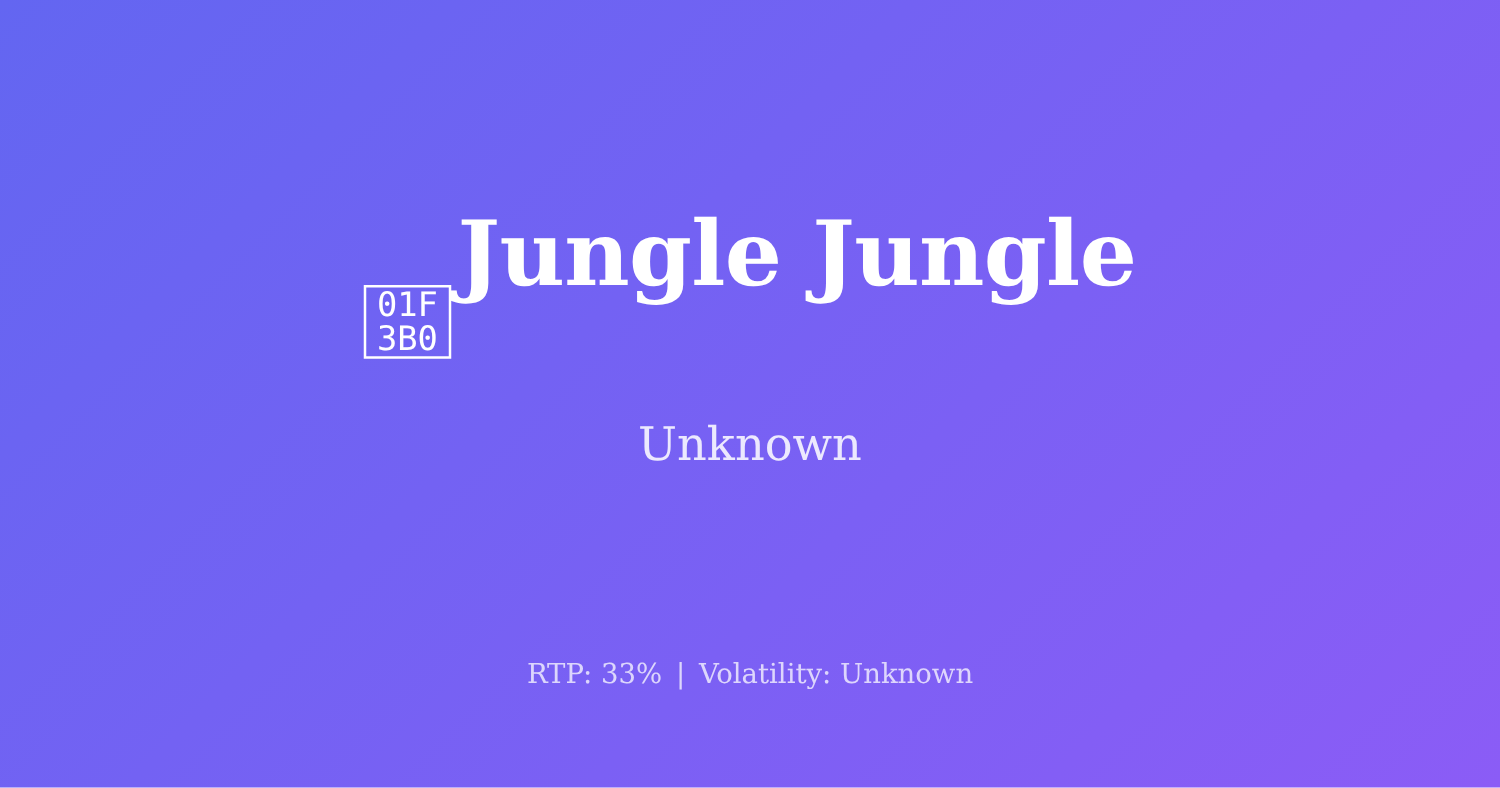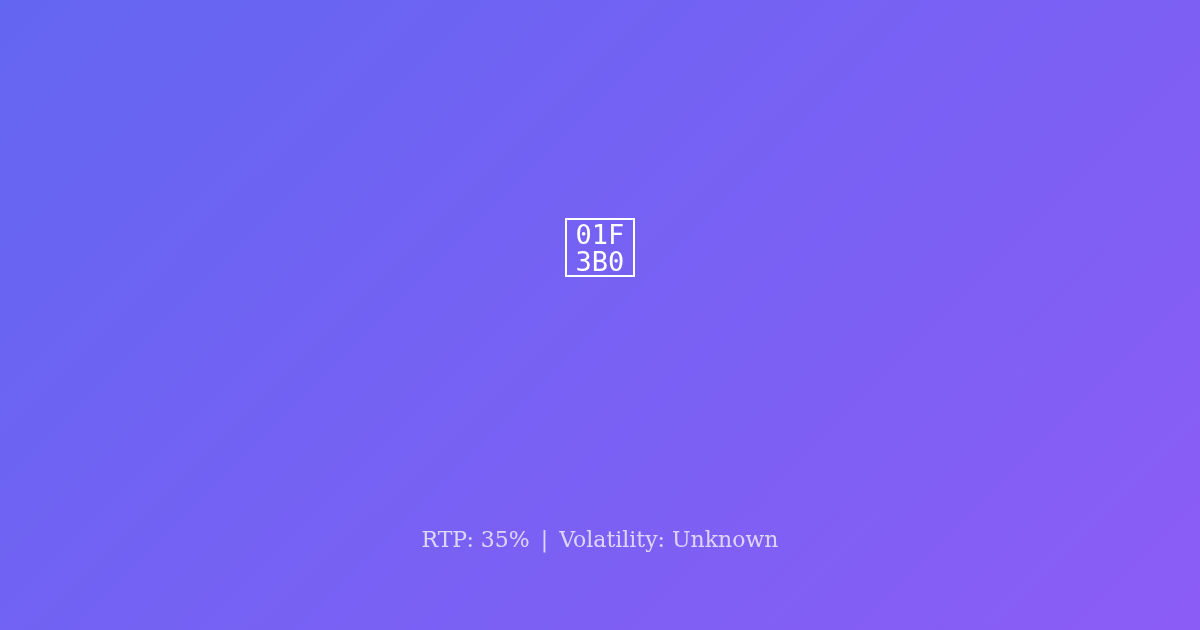--- a/index.html
+++ b/index.html
@@ -112,24 +112,26 @@
 
 <div id="og-card">
 
   <div class="hero-block">
 
     <div class="title-row">
       <span class="tofu-glyph">
         <span>01F</span>
         <span>3B0</span>
       </span>
+      <h1 class="game-title">Jungle Jungle</h1>
     </div>
 
+    <div class="game-subtitle">Unknown</div>
 
   </div>
 
   <div class="meta-footer">
-    <span>RTP: 35%</span>
+    <span>RTP: 33%</span>
     <span class="meta-sep">|</span>
     <span>Volatility: Unknown</span>
   </div>
 
 </div>
 
 </body></html>

